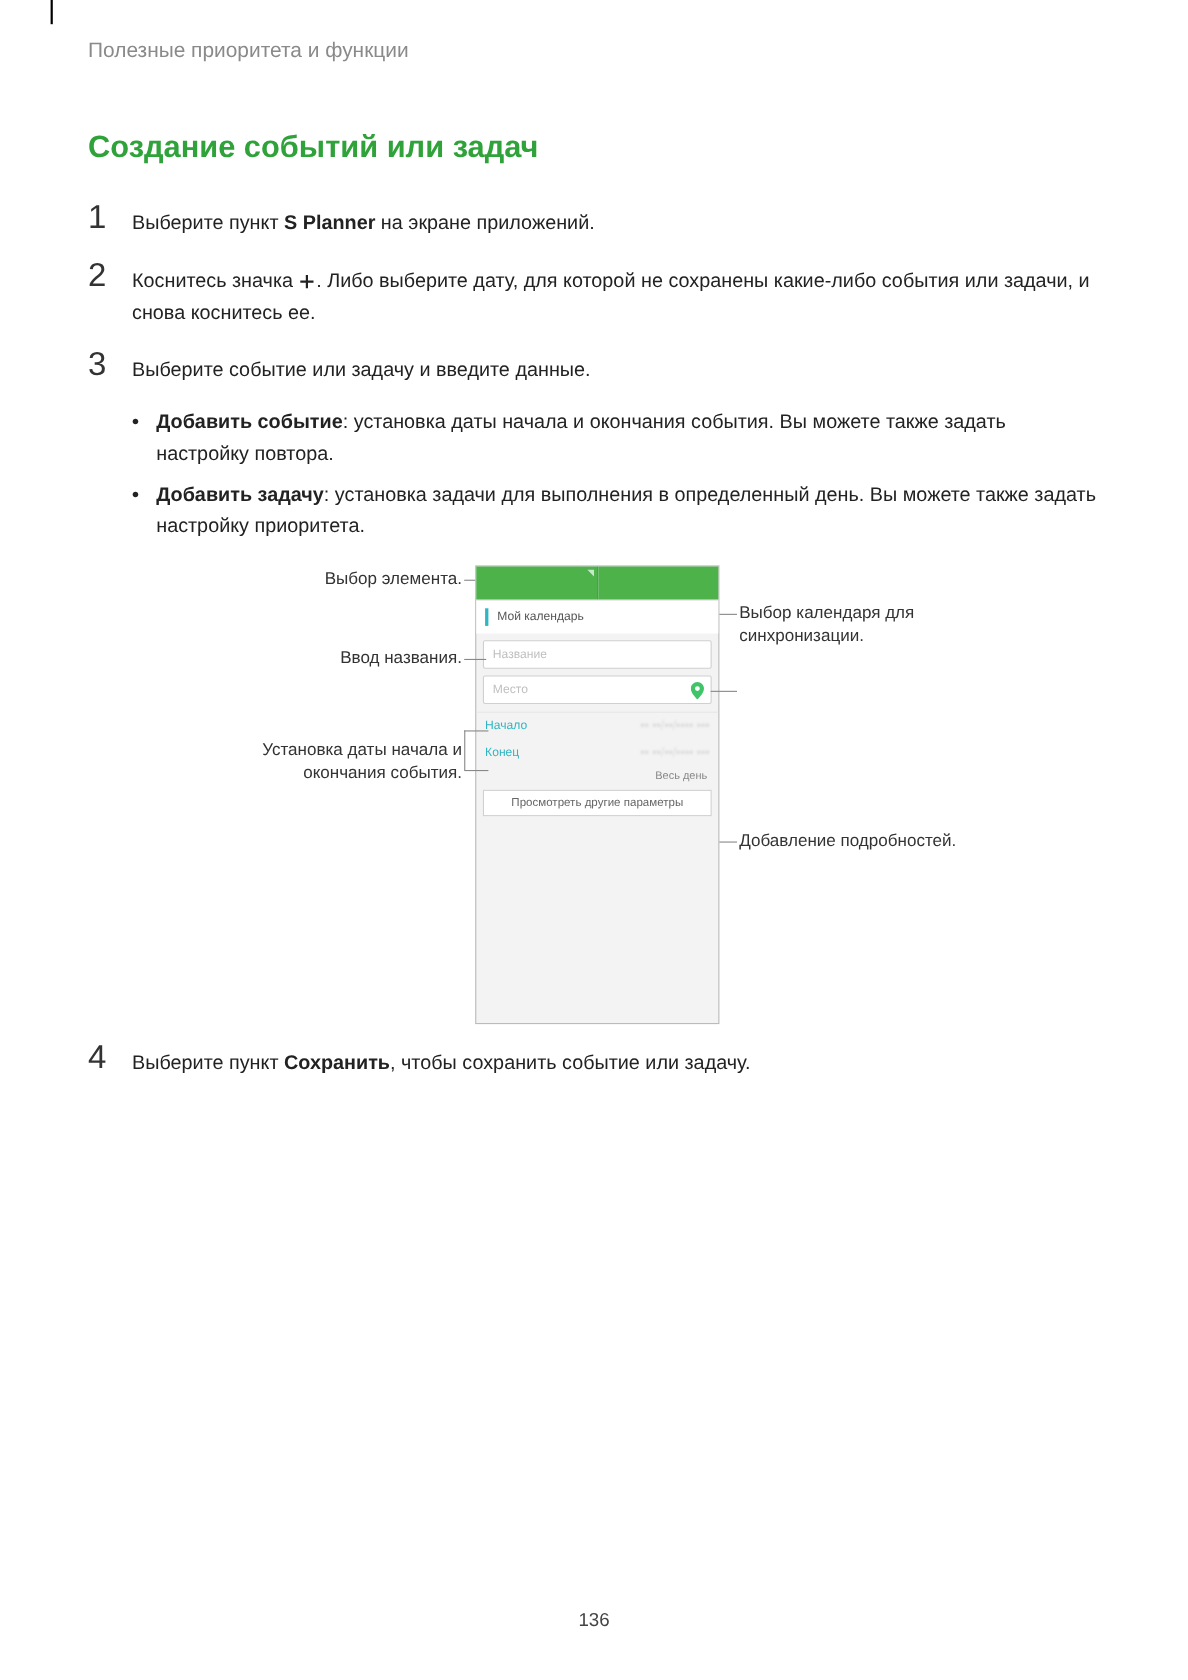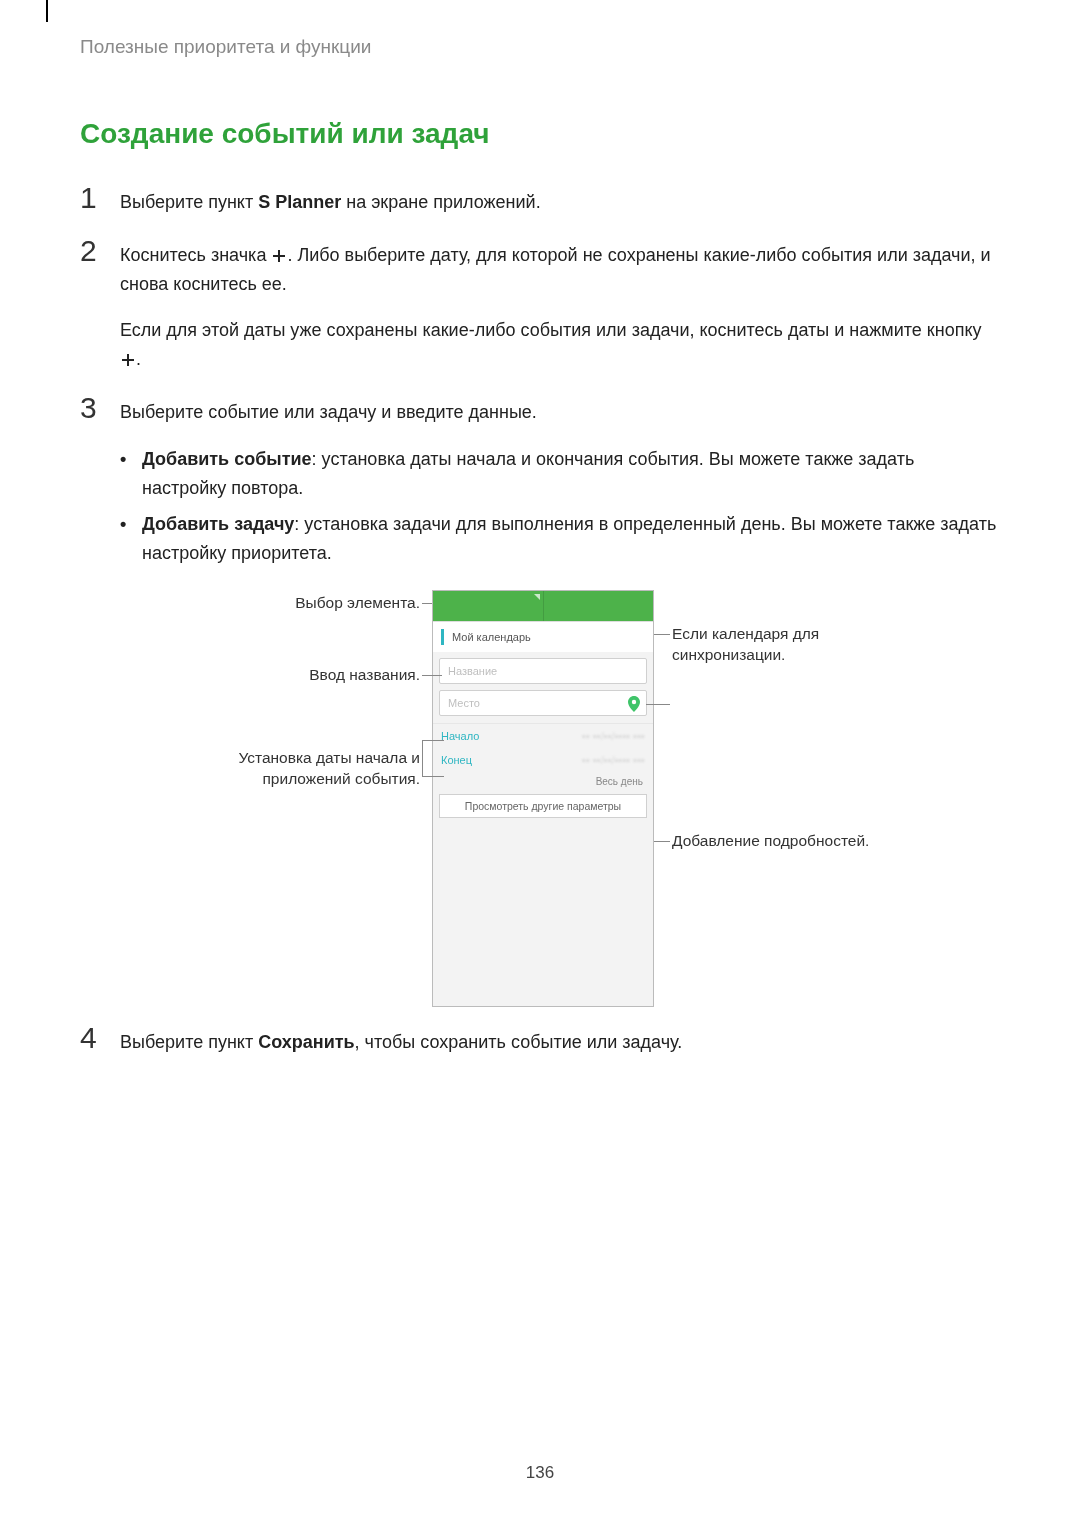--- a/index.html
+++ b/index.html
@@ -151,25 +151,20 @@
   </div>
 
   <div class="step">
     <div class="step-num">2</div>
     <div class="step-body">
       <span>Коснитесь значка </span><span class="plus-icon"><svg width="16" height="16" viewBox="0 0 16 16">
             <path d="M7 2h2v12H7zM2 7h12v2H2z" fill="#222"></path>
           </svg></span><span>. Либо выберите дату, для которой не сохранены какие-либо события или задачи, и снова коснитесь ее.</span>
     </div>
   </div>
-  <div class="step-body-after">
-    <span>Если для этой даты уже сохранены какие-либо события или задачи, коснитесь даты и нажмите кнопку </span><span class="plus-icon"><svg width="16" height="16" viewBox="0 0 16 16">
-          <path d="M7 2h2v12H7zM2 7h12v2H2z" fill="#222"></path>
-        </svg></span><span>.</span>
-  </div>
 
   <div class="step">
     <div class="step-num">3</div>
     <div class="step-body">Выберите событие или задачу и введите данные.</div>
   </div>
 
   <div class="bullets">
     <div class="bullet">
       <div class="bullet-dot">•</div>
       <div class="bullet-body"><span class="bold">Добавить событие</span><span>: установка даты начала и окончания события. Вы можете также задать настройку повтора.</span></div>
@@ -215,28 +210,28 @@
     </div>
 
     <div class="callout-left" style="top:4px; left:90px; width:250px;">Выбор элемента.</div>
     <div class="leader" style="top:13px; left:342px; width:10px;"></div>
 
     <div class="callout-left" style="top:76px; left:90px; width:250px;">Ввод названия.</div>
     <div class="leader" style="top:85px; left:342px; width:20px;"></div>
 
     <div class="callout-left" style="top:158px; left:50px; width:290px; line-height:1.35;">
       <span>Установка даты начала и</span><br>
-      <span>приложений события.</span>
+      <span>окончания события.</span>
     </div>
     <div class="leader" style="top:150px; left:342px; width:22px;"></div>
     <div class="leader" style="top:150px; left:342px; width:1px; height:36px;"></div>
     <div class="leader" style="top:186px; left:342px; width:22px;"></div>
 
     <div class="callout-right" style="top:34px; left:592px; width:320px; line-height:1.35;">
-      <span>Если календаря для</span><br>
+      <span>Выбор календаря для</span><br>
       <span>синхронизации.</span>
     </div>
     <div class="leader" style="top:44px; left:574px; width:16px;"></div>
 
     <div class="leader" style="top:114px; left:566px; width:24px;"></div>
 
     <div class="callout-right" style="top:242px; left:592px; width:320px;">Добавление подробностей.</div>
     <div class="leader" style="top:251px; left:574px; width:16px;"></div>
 
   </div>

